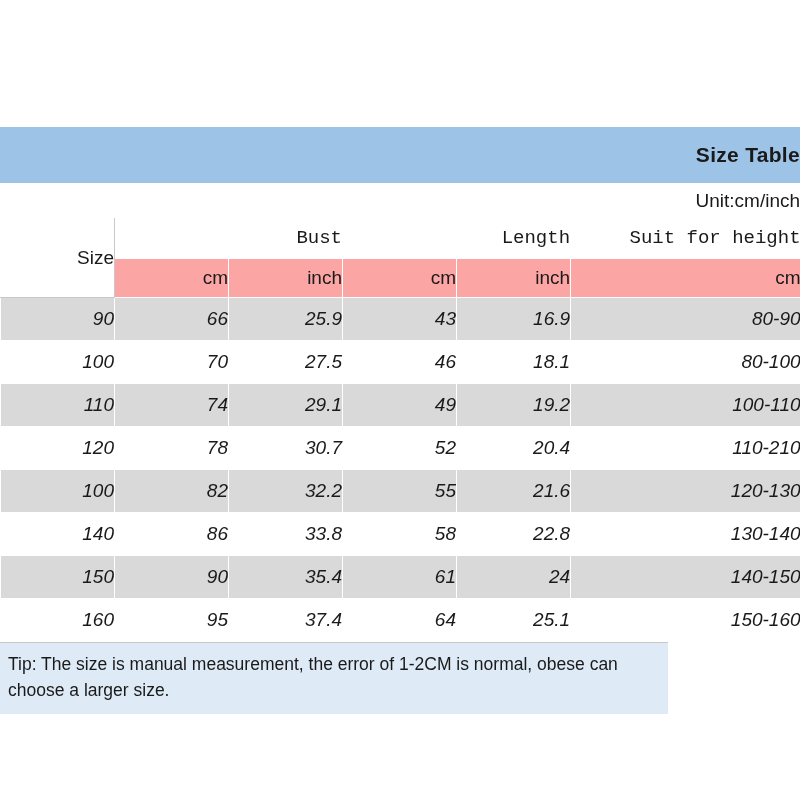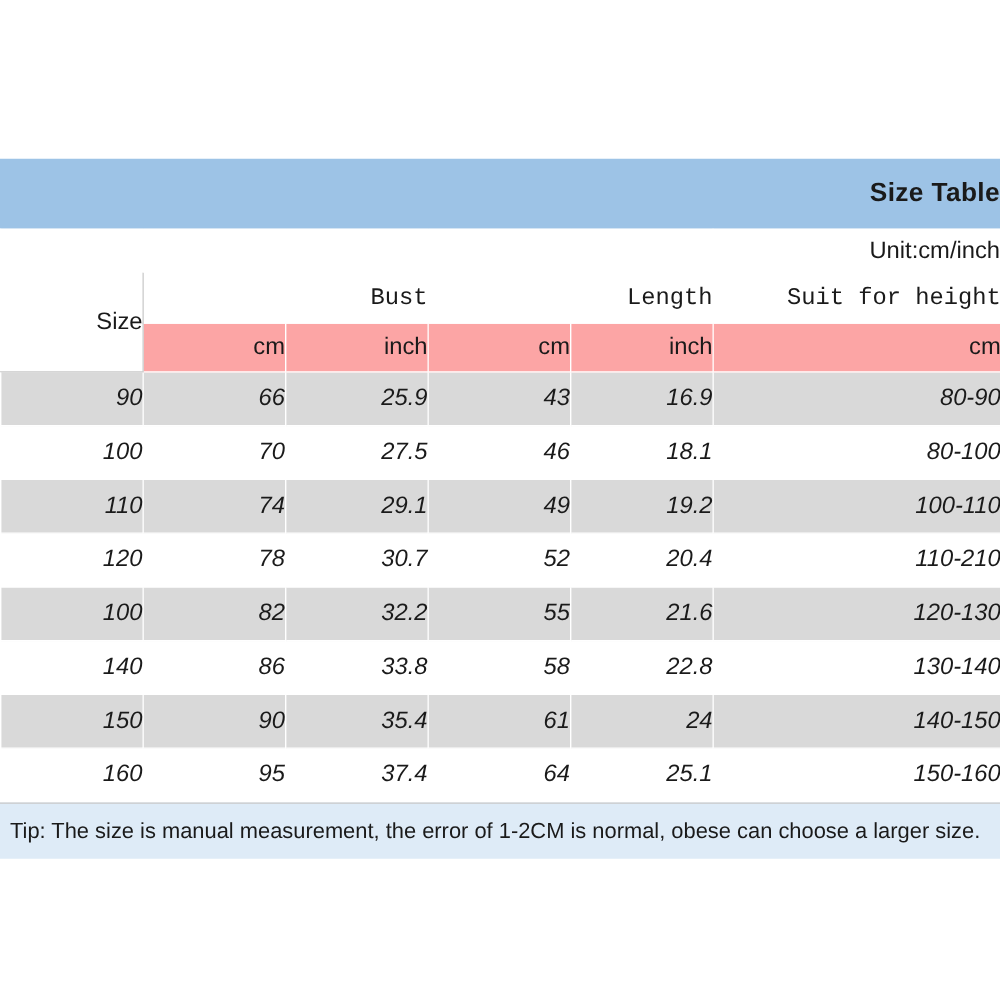--- a/index.html
+++ b/index.html
@@ -95,21 +95,21 @@
   }
   tbody tr.shade td {
     background: #d9d9d9;
   }
   tbody tr.plain td {
     background: #ffffff;
     padding-left: 36px;
   }
   .tip {
     box-sizing: border-box;
-    width: 800px;
+    width: 668px;
     background: #deebf7;
     padding: 8px 10px 10px 8px;
     font-size: 17.5px;
     line-height: 1.5;
     color: #1a1a1a;
     border-top: 1px solid #c9c9c9;
   }
 </style>
 </head>
 <body>

